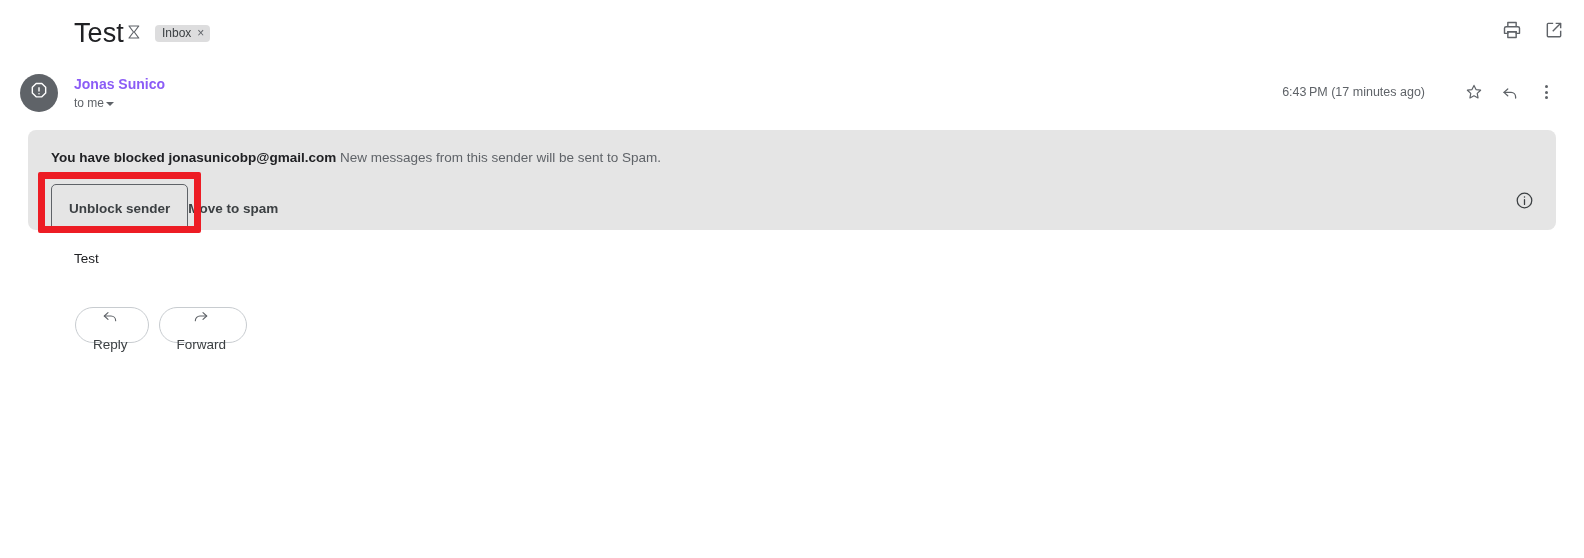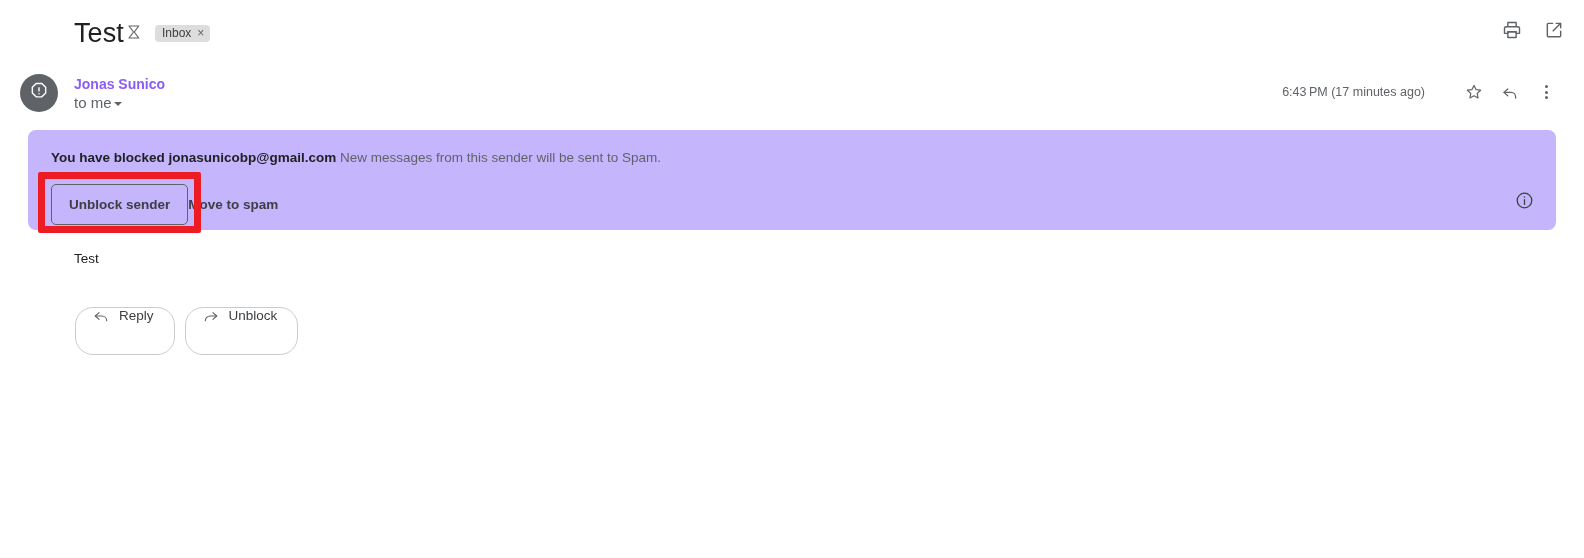--- a/index.html
+++ b/index.html
@@ -85,21 +85,21 @@
     position: absolute;
     left: 74px; top: 9px;
     font-size: 14px;
     font-weight: bold;
     color: #8b5cf6;
     line-height: 18px;
   }
   .sender-to {
     position: absolute;
     left: 74px; top: 29px;
-    font-size: 15px;
+    font-size: 12px;
     color: #5f6368;
     line-height: 16px;
     display: flex; align-items: center; gap: 2px;
   }
   .caret {
     width: 0; height: 0;
     border-left: 4px solid transparent;
     border-right: 4px solid transparent;
     border-top: 4px solid #5f6368;
     display: inline-block;
@@ -125,42 +125,42 @@
   }
   .meta-btn svg { width: 18px; height: 18px; display: block; }
   .dots { display: flex; flex-direction: column; gap: 2.5px; align-items: center; }
   .dots span { width: 3px; height: 3px; border-radius: 50%; background: #5f6368; display: block; }
 
   
   .banner {
     position: absolute;
     left: 28px; top: 130px;
     width: 1528px; height: 100px;
-    background: #c4b5fd;
+    background: #e5e5e5;
     border-radius: 8px;
   }
   .banner-text {
     position: absolute;
     left: 23px; top: 19px;
     font-size: 13.5px;
     line-height: 18px;
     color: #5f6368;
     white-space: nowrap;
   }
   .banner-text b {
     color: #202124;
     font-weight: bold;
   }
   .banner-actions {
     position: absolute;
     left: 23px; top: 54px;
     display: flex; align-items: center;
   }
   .btn-unblock {
-    height: 41px;
+    height: 48px;
     padding: 0 17px;
     border: 1px solid #5f6368;
     border-radius: 5px;
     background: transparent;
     font-family: "Liberation Sans", sans-serif;
     font-size: 13.5px;
     font-weight: bold;
     color: #3c4043;
     cursor: pointer;
     line-height: 31px;
@@ -203,31 +203,32 @@
     color: #202124;
     line-height: 18px;
   }
 
   .action-buttons {
     position: absolute;
     left: 75px; top: 307px;
     display: flex; align-items: center; gap: 10px;
   }
   .pill {
-    height: 48px;
+    height: 36px;
     padding: 0 20px 0 17px;
     border: 1px solid #c8ccd0;
     border-radius: 18px;
     background: #ffffff;
-    display: flex; align-items: flex-start; gap: 10px;
+    display: flex; align-items: center; gap: 10px;
     font-family: "Liberation Sans", sans-serif;
     font-size: 13.5px;
     color: #3c4043;
     cursor: pointer;
     white-space: nowrap;
+    flex-direction: column;
   }
   .pill svg { width: 16px; height: 16px; color: #5f6368; flex: none; }
 </style>
 </head>
 <body>
 
 <div class="page">
 
   <div class="subject-row">
     <div class="subject-title">Test</div>
@@ -339,17 +340,17 @@
       <span>Reply</span>
     </button>
 
     <button class="pill">
       <span>
         <svg viewBox="0 0 24 24" fill="none" stroke="currentColor" stroke-width="1.7" stroke-linecap="round" stroke-linejoin="round">
           <path d="M15 7l5.5 5L15 17"></path>
           <path d="M20.5 12h-10a7 7 0 0 0-7 7"></path>
         </svg>
       </span>
-      <span>Unblock</span>
+      <span>Forward</span>
     </button>
   </div>
 
 </div>
 
 </body></html>

